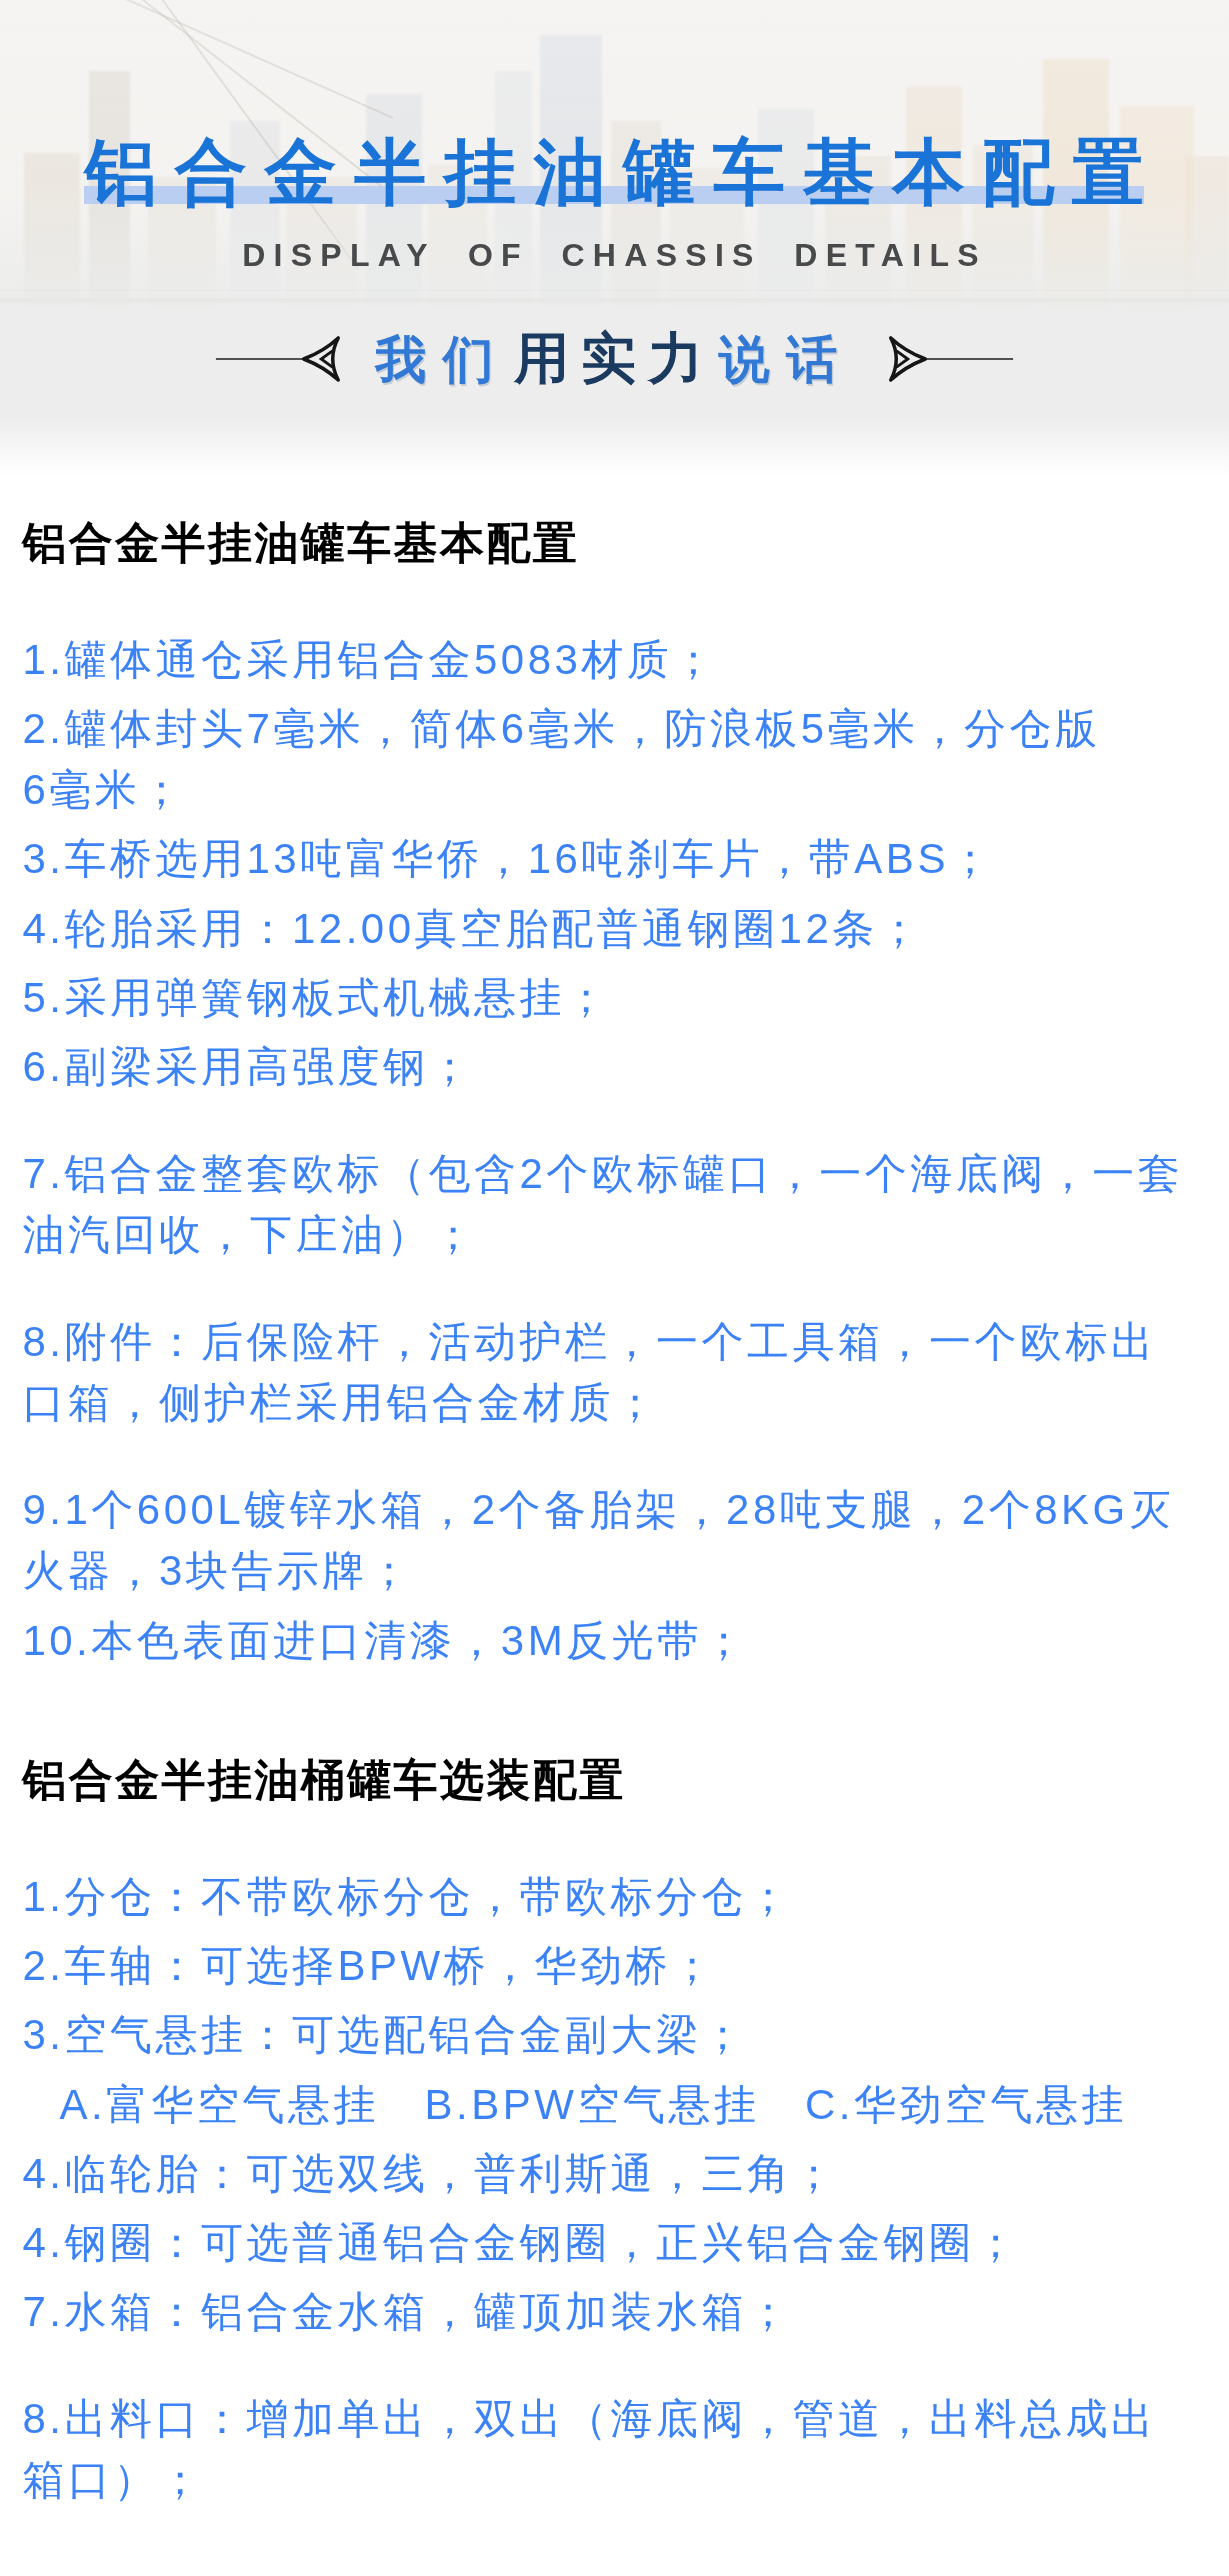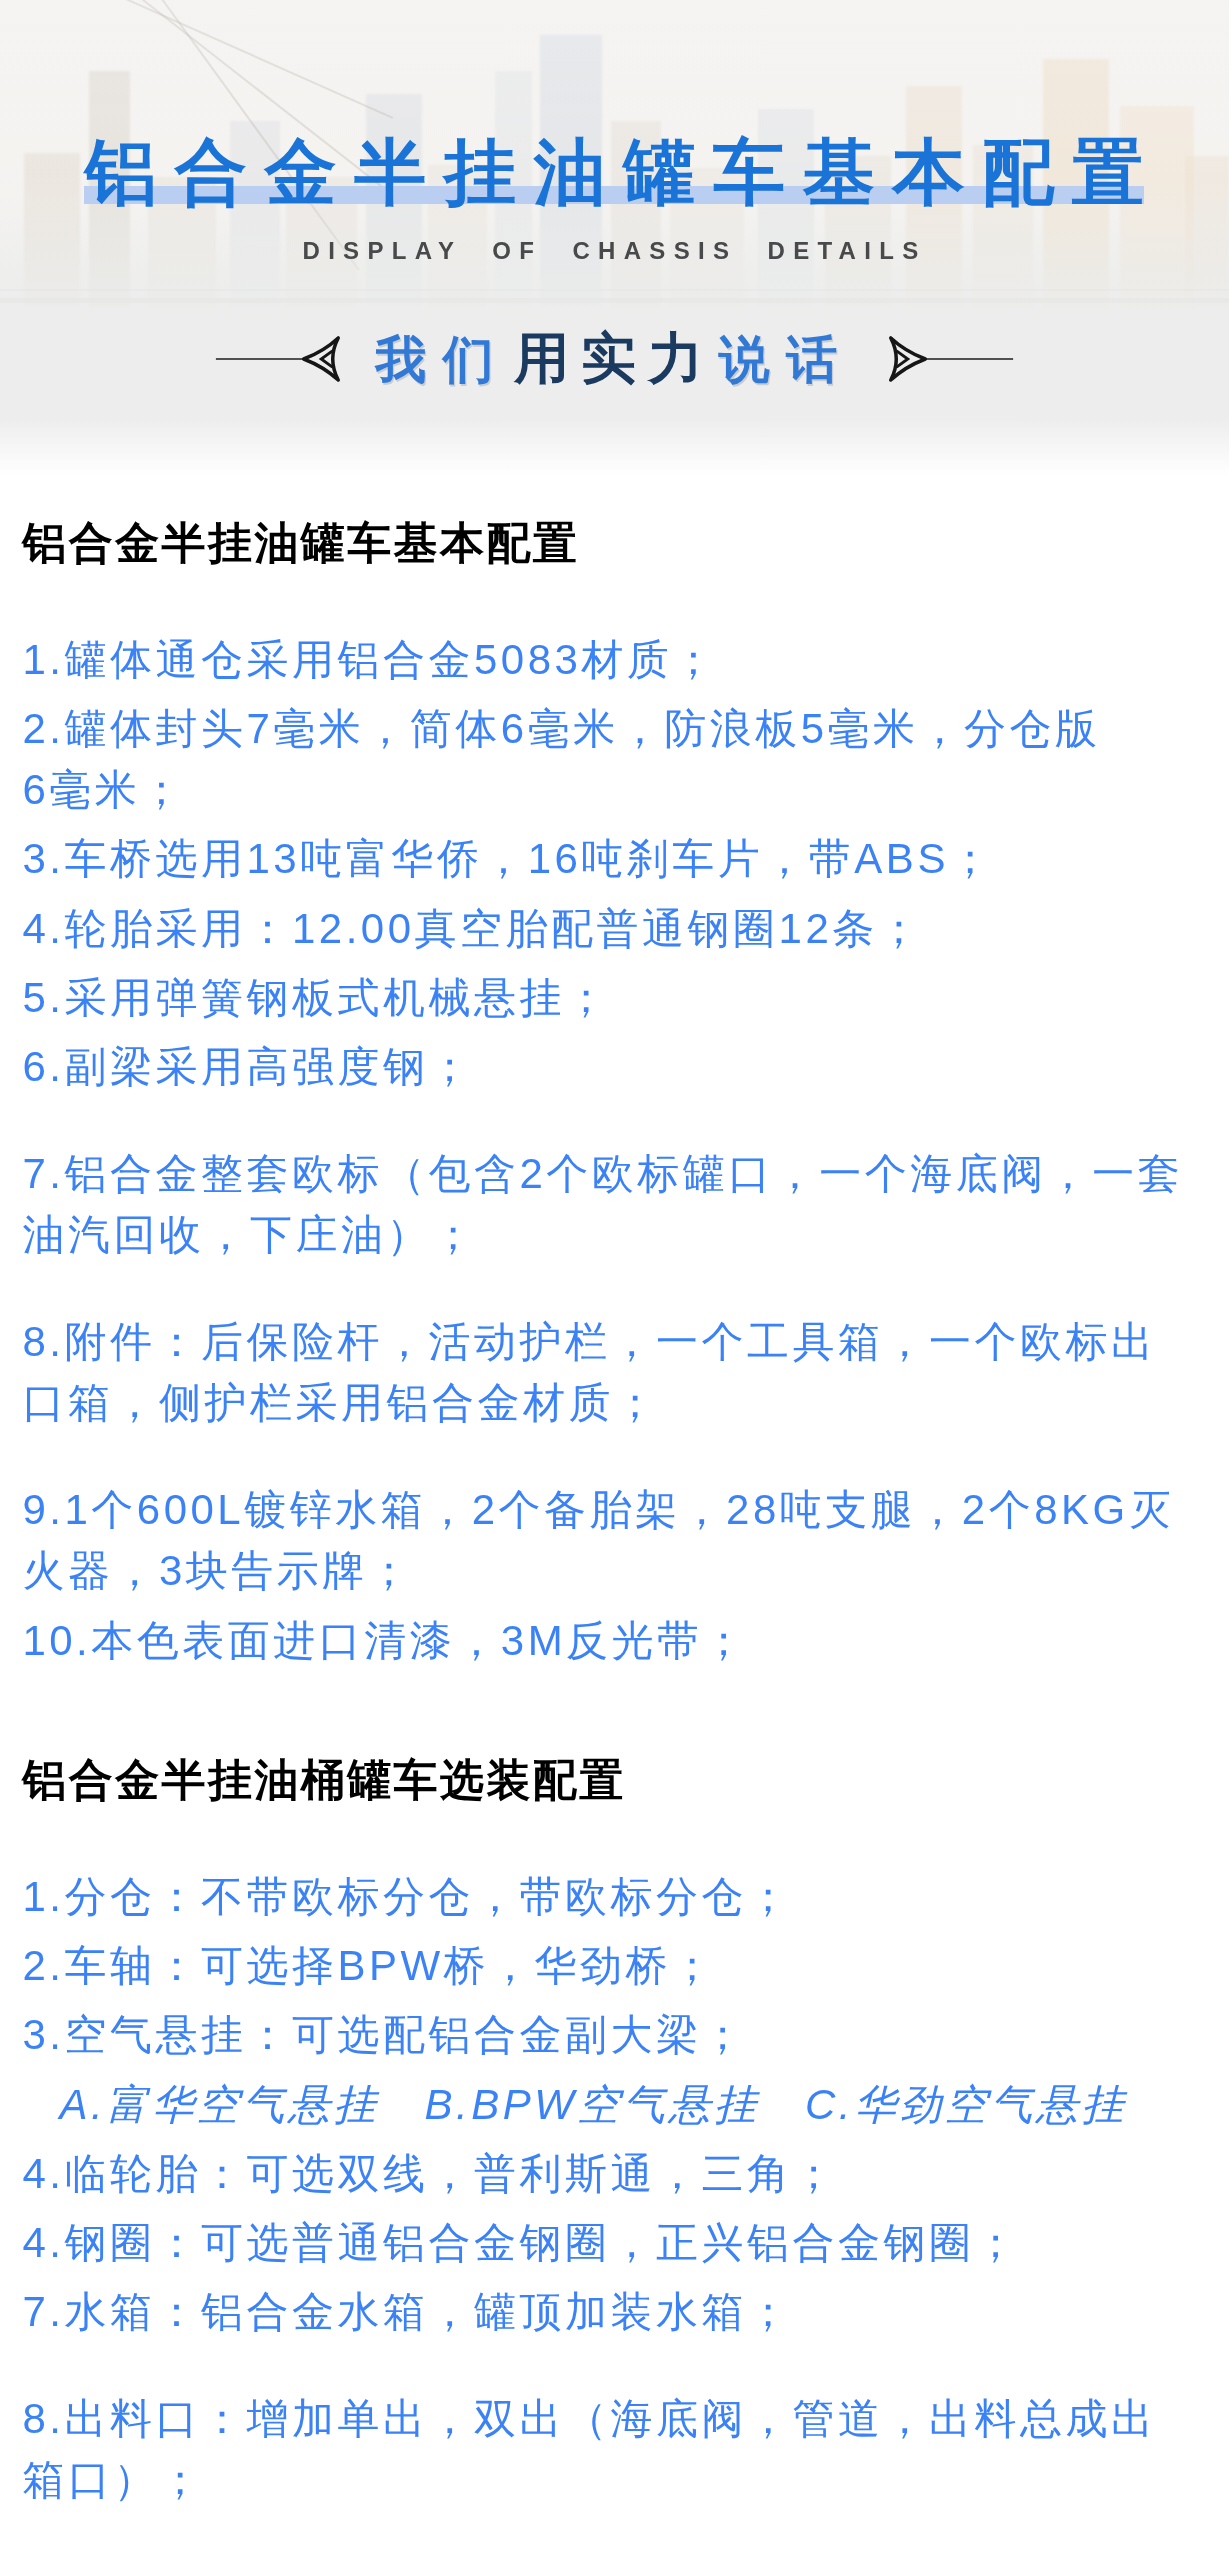--- a/index.html
+++ b/index.html
@@ -78,21 +78,21 @@
     position:absolute;left:0;top:125px;width:100%;
     margin:0;text-align:center;
     font-size:72px;font-weight:900;
     color:#1a73d6;
     letter-spacing:17.7px;text-indent:17.7px;
     white-space:nowrap;
   }
   .banner-subtitle{
     position:absolute;left:0;top:237px;width:100%;
     margin:0;text-align:center;
-    font-size:24px;font-weight:700;
+    font-size:32px;font-weight:700;
     color:#48494b;
     letter-spacing:8.3px;word-spacing:15.3px;
     white-space:nowrap;
   }
   .slogan{
     position:absolute;left:0;top:322px;width:100%;
     display:flex;justify-content:center;align-items:center;
     gap:22.4px;
   }
   .slogan-text{display:flex;align-items:baseline;gap:4px;}
@@ -122,21 +122,21 @@
   .item{
     margin:8.3px 0 0;
     font-size:42px;
     font-weight:300;
     letter-spacing:3.5px;
     line-height:61px;
     white-space:pre-wrap;
     color:#3b82f6;
   }
   .item.gap{margin-top:46px;}
-  .item.indent{padding-left:37px;font-style:italic;}
+  .item.indent{padding-left:37px;}
 </style>
 </head>
 <body>
 
 <div class="banner">
   <div class="skyline">
     <div class="buildings"></div>
     <div class="cable c1"></div>
     <div class="cable c2"></div>
     <div class="cable c3"></div>

